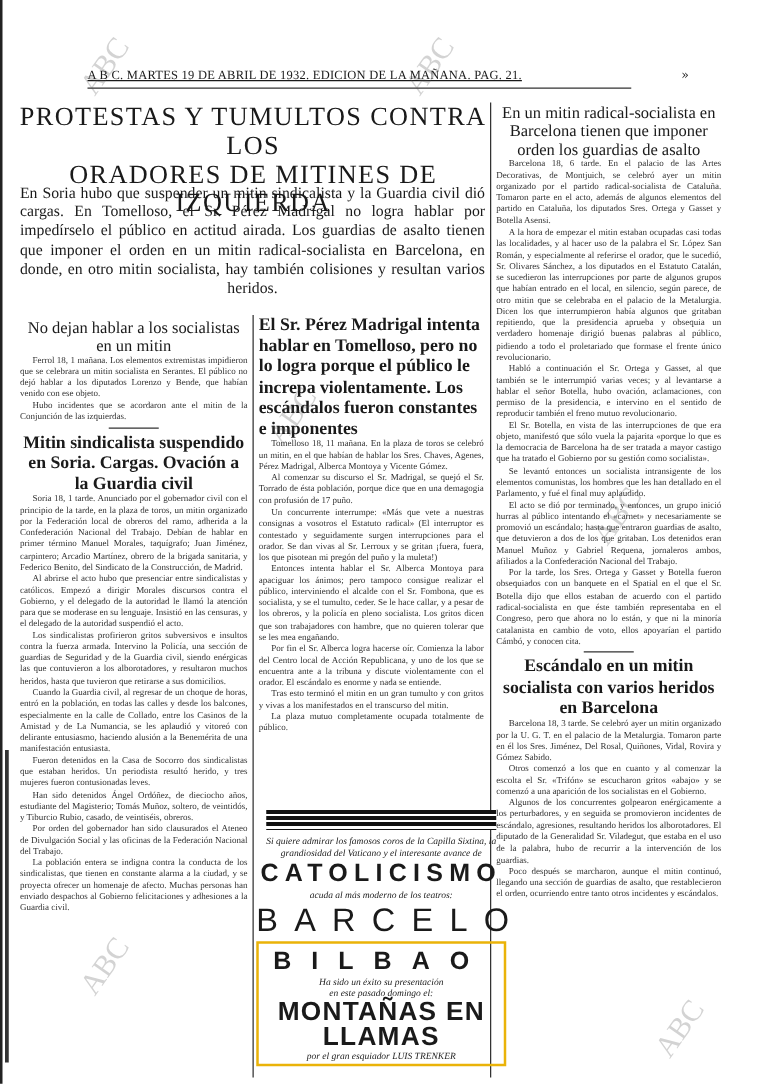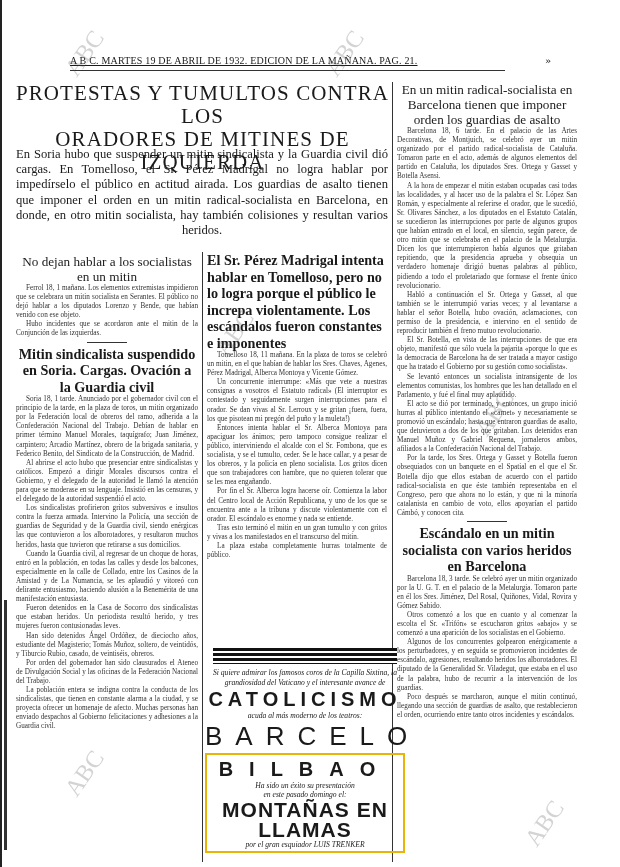--- a/index.html
+++ b/index.html
@@ -97,25 +97,26 @@
     <p>Cuando la Guardia civil, al regresar de un choque de horas, entró en la población, en todas las calles y desde los balcones, especialmente en la calle de Collado, entre los Casinos de la Amistad y de La Numancia, se les aplaudió y vitoreó con delirante entusiasmo, haciendo alusión a la Benemérita de una manifestación entusiasta.</p>
     <p>Fueron detenidos en la Casa de Socorro dos sindicalistas que estaban heridos. Un periodista resultó herido, y tres mujeres fueron contusionadas leves.</p>
     <p>Han sido detenidos Ángel Ordóñez, de dieciocho años, estudiante del Magisterio; Tomás Muñoz, soltero, de veintidós, y Tiburcio Rubio, casado, de veintiséis, obreros.</p>
     <p>Por orden del gobernador han sido clausurados el Ateneo de Divulgación Social y las oficinas de la Federación Nacional del Trabajo.</p>
     <p>La población entera se indigna contra la conducta de los sindicalistas, que tienen en constante alarma a la ciudad, y se proyecta ofrecer un homenaje de afecto. Muchas personas han enviado despachos al Gobierno felicitaciones y adhesiones a la Guardia civil.</p>
   </div>
 
   <div class="col" style="left:207px; top:252px; width:180px;">
     <h3 class="big" style="text-align:left;">El Sr. Pérez Madrigal intenta hablar en Tomelloso, pero no lo logra porque el público le increpa violentamente. Los escándalos fueron constantes e imponentes</h3>
     <p>Tomelloso 18, 11 mañana. En la plaza de toros se celebró un mitin, en el que habían de hablar los Sres. Chaves, Agenes, Pérez Madrigal, Alberca Montoya y Vicente Gómez.</p>
+    <p>Al comenzar su discurso el Sr. Madrigal, se quejó el Sr. Torrado de ésta población, porque dice que en una demagogia con profusión de 17 puño.</p>
     <p>Un concurrente interrumpe: «Más que vete a nuestras consignas a vosotros el Estatuto radical» (El interruptor es contestado y seguidamente surgen interrupciones para el orador. Se dan vivas al Sr. Lerroux y se gritan ¡fuera, fuera, los que pisotean mi pregón del puño y la muleta!)</p>
     <p>Entonces intenta hablar el Sr. Alberca Montoya para apaciguar los ánimos; pero tampoco consigue realizar el público, interviniendo el alcalde con el Sr. Fombona, que es socialista, y se el tumulto, ceder. Se le hace callar, y a pesar de los obreros, y la policía en pleno socialista. Los gritos dicen que son trabajadores con hambre, que no quieren tolerar que se les mea engañando.</p>
     <p>Por fin el Sr. Alberca logra hacerse oír. Comienza la labor del Centro local de Acción Republicana, y uno de los que se encuentra ante a la tribuna y discute violentamente con el orador. El escándalo es enorme y nada se entiende.</p>
     <p>Tras esto terminó el mitin en un gran tumulto y con gritos y vivas a los manifestados en el transcurso del mitin.</p>
-    <p>La plaza estaba completamente hurras totalmente de público.</p>
+    <p>La plaza mutuo completamente ocupada totalmente de público.</p>
   </div>
 
   <div class="ad">
     <div class="stripe"></div>
     <div class="small">Si quiere admirar los famosos coros de la Capilla Sixtina, la grandiosidad del Vaticano y el interesante avance de</div>
     <div class="cat">CATOLICISMO</div>
     <div class="small">acuda al más moderno de los teatros:</div>
     <div class="bar">BARCELO</div>
     <div class="box">
       <div class="bil">BILBAO</div>

